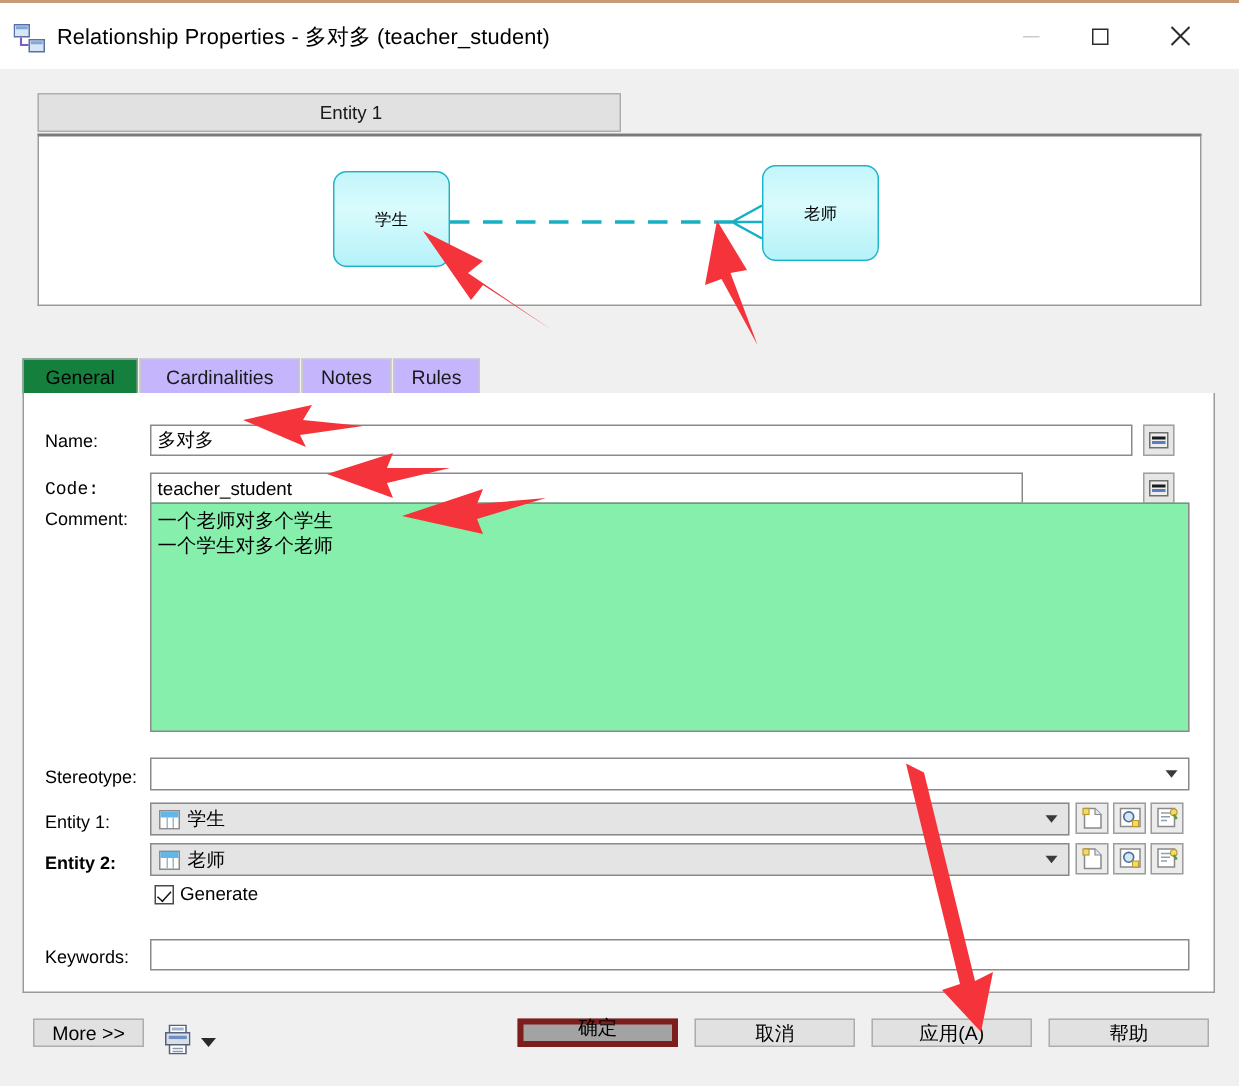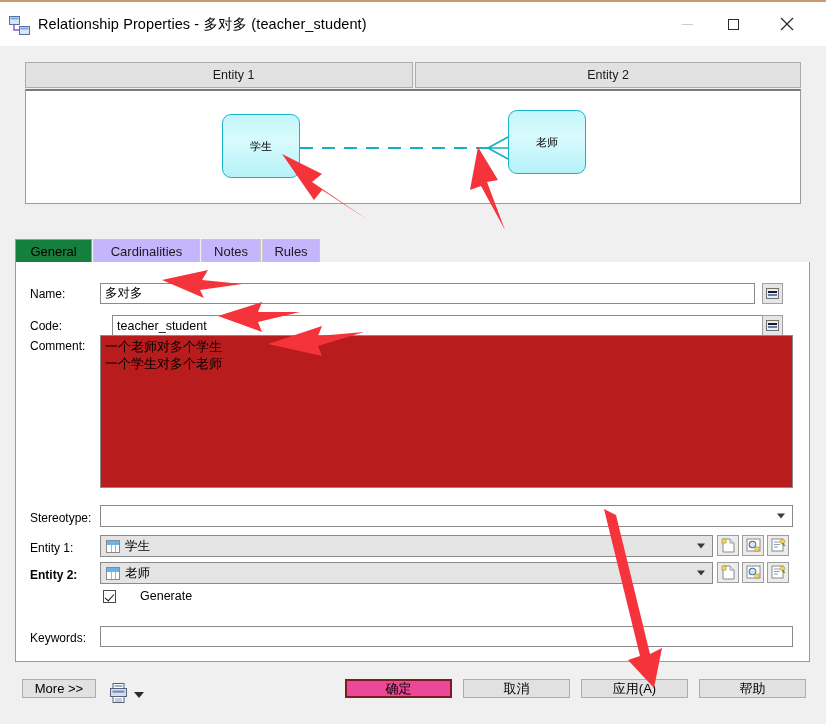--- a/index.html
+++ b/index.html
@@ -186,21 +186,21 @@
   }
   .eqbtn .inner i {
     display: block; height: 2px; background: #1a1a1a;
   }
   .eqbtn .inner i.b { background: #5a7fc0; }
 
   #comment-box {
     position: absolute;
     left: 100px; top: 333px;
     width: 693px; height: 153px;
-    background: #b91c1c;
+    background: #86efac;
     border: 1px solid #8a8a8a;
     box-sizing: border-box;
     padding: 2px 4px;
     font-size: 13px;
     line-height: 17px;
     color: #000000;
     white-space: pre-line;
     overflow: hidden;
   }
 
@@ -254,21 +254,20 @@
     box-sizing: border-box;
     display: flex; align-items: center; justify-content: center;
   }
   .iconbtn svg { display: block; }
 
   #generate-row {
     position: absolute;
     left: 103px; top: 587px;
     display: flex; align-items: center;
     font-size: 12.5px;
-    gap: 20px;
   }
   #generate-check {
     width: 13px; height: 13px;
     border: 1px solid #4a4a4a;
     background: #ffffff;
     box-sizing: border-box;
     position: relative;
     margin-right: 4px;
     flex: none;
   }
@@ -293,22 +292,23 @@
     position: absolute;
     background: #e1e1e1;
     border: 1px solid #adadad;
     box-sizing: border-box;
     display: flex; align-items: center; justify-content: center;
     font-size: 13px;
     color: #000000;
     height: 19px;
   }
   .btn.default {
-    border: 2px solid #7f1d1d;
-    background: #ec4899;
+    border: 4px solid #7f1d1d;
+    background: #a3a3a3;
+    align-items: flex-end;
   }
   #more-button { left: 22px; top: 677px; width: 74px; }
   #print-icon { position: absolute; left: 110px; top: 681px; width: 17px; height: 20px; }
   #print-dropdown {
     position: absolute; left: 134px; top: 690px;
     width: 0; height: 0;
     border-left: 5px solid transparent;
     border-right: 5px solid transparent;
     border-top: 6px solid #2a2a2a;
   }
@@ -353,23 +353,20 @@
         <line x1="1" y1="1" x2="13" y2="13" stroke="#2b2b2b" stroke-width="1.25"></line>
         <line x1="13" y1="1" x2="1" y2="13" stroke="#2b2b2b" stroke-width="1.25"></line>
       </svg>
     </div>
   </div>
 
   <div id="entity-headers">
     <div class="ent-head" id="ent-head-1">
       <span>Entity 1</span>
     </div>
-    <div class="ent-head" id="ent-head-2">
-      <span>Entity 2</span>
-    </div>
   </div>
 
   <div id="diagram">
     <svg id="relationship-line" width="776" height="115">
       <line x1="274" y1="57" x2="462" y2="57" stroke="#16b0c4" stroke-width="2.2" stroke-dasharray="13,9"></line>
       <path d="M462 57 L482 46 M462 57 L482 57 M462 57 L482 68" fill="none" stroke="#16b0c4" stroke-width="1.7"></path>
     </svg>
     <div class="entity-box" id="entity-box-1">
       <span>学生</span>
     </div>
@@ -398,22 +395,22 @@
 
   <div class="flabel" style="left:30px; top:285px;">Name:</div>
   <div class="field" style="left:100px; top:281px; width:655px; height:21px;">多对多</div>
   <div class="eqbtn" style="left:762px; top:281px;">
     <div class="inner">
         <i></i>
         <i class="b"></i>
       </div>
   </div>
 
-  <div class="flabel" style="left:30px; top:317px;">Code:</div>
-  <div class="field" style="left:112px; top:313px; width:655px; height:21px;">teacher_student</div>
+  <div class="flabel" style="left:30px; top:317px;font-family:Liberation Mono, monospace;">Code:</div>
+  <div class="field" style="left:100px; top:313px; width:582px; height:21px;">teacher_student</div>
   <div class="eqbtn" style="left:762px; top:313px;">
     <div class="inner">
         <i></i>
         <i class="b"></i>
       </div>
   </div>
 
   <div class="flabel" style="left:30px; top:337px;">Comment:</div>
   <div id="comment-box">一个老师对多个学生
 一个学生对多个老师</div>

